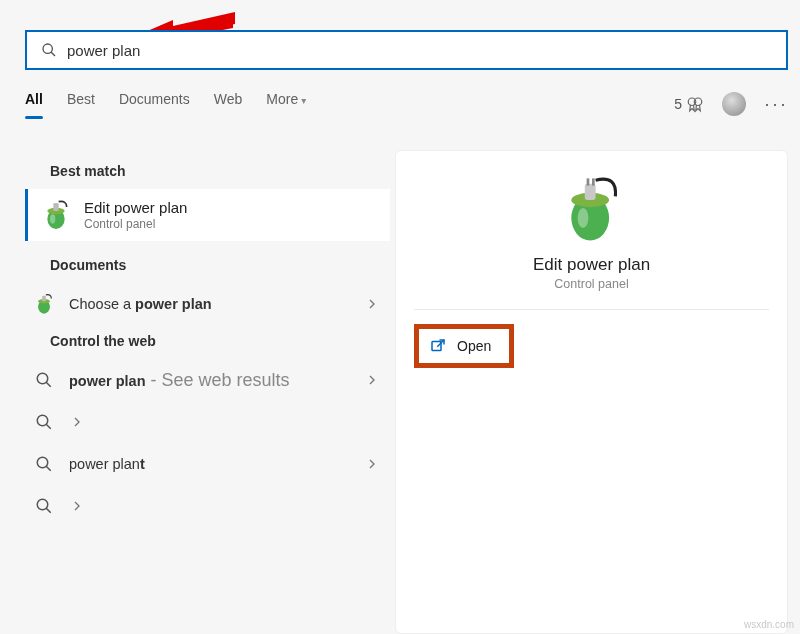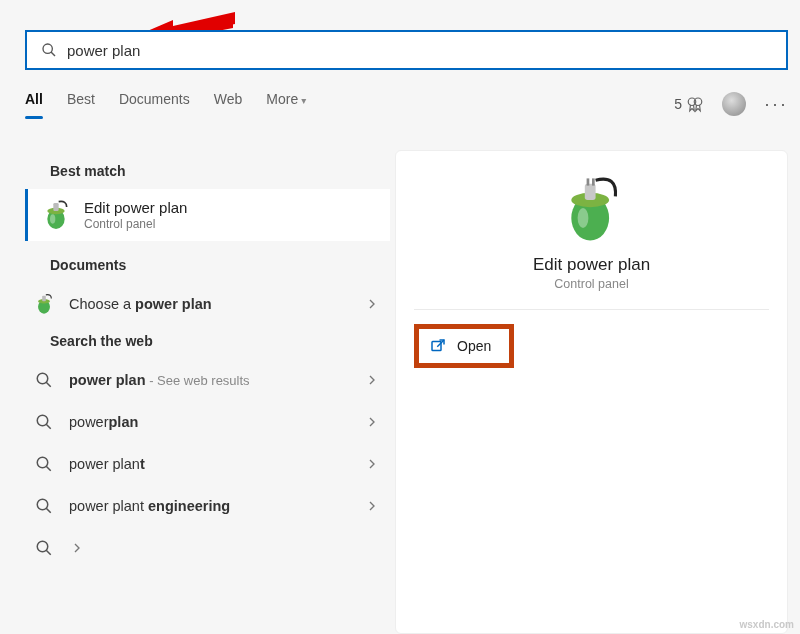--- a/index.html
+++ b/index.html
@@ -40,39 +40,39 @@
   .bm-icon { width:32px; height:32px; margin-right:12px; flex-shrink:0; }
   .bm-title { font-size:15px; color:#222; margin-bottom:1px; }
   .bm-sub { font-size:12px; color:#777; }
   
   .row-item {
     display:flex; align-items:center; padding:10px 10px 10px 8px;
     cursor:pointer; border-radius:4px;
   }
   .row-icon { width:22px; height:22px; margin-right:14px; flex-shrink:0; display:flex; align-items:center; justify-content:center; }
   .row-text { flex:1; font-size:14.5px; color:#333; }
-  .row-text .sub { color:#888; font-size:13px; }
+  .row-text .sub { color:#888; font-size:18px; }
   .row-text strong { font-weight:600; }
   .chev-r { width:16px; height:16px; color:#777; }
   
   .right-panel {
     position:absolute; top:150px; left:395px; right:12px; bottom:0;
     background:#fff; border-radius:6px; border:1px solid #eee;
     display:flex; flex-direction:column; align-items:center; padding:22px 18px;
   }
   .big-icon { width:72px; height:72px; margin-bottom:10px; }
   .rp-title { font-size:17px; color:#222; margin-bottom:2px; }
   .rp-sub { font-size:12.5px; color:#888; margin-bottom:18px; }
   .divider { width:100%; height:1px; background:#eaeaea; margin-bottom:14px; }
   .open-wrap { align-self:flex-start; border:5px solid #c2410c; }
   .open-btn { display:flex; align-items:center; padding:8px 18px 8px 10px; cursor:pointer; }
   .open-btn .oicon { width:18px; height:18px; margin-right:10px; }
   .open-btn span { font-size:14px; color:#222; }
   
-  .watermark { position:absolute; bottom:4px; right:6px; font-size:10px; color:#c9c9c9;font-weight:bold; }
+  .watermark { position:absolute; bottom:4px; right:6px; font-size:10px; color:#c9c9c9; }
 </style>
 </head>
 <body>
 
 <svg class="red-arrow" viewBox="0 0 90 38">
   <polygon points="0,30 28,18 28,24 90,10 90,22 28,34 28,40" fill="#e10000" transform="translate(0,-6)"></polygon>
   <polygon points="0,28 26,14 26,22 88,6 88,20 26,32 26,40" fill="#e10000"></polygon>
 </svg>
 
 <div class="search-bar">
@@ -130,66 +130,53 @@
         <rect x="20" y="6" width="8" height="12" fill="#bbb" rx="2"></rect>
         <path d="M28 4 Q40 2 40 12" stroke="#333" stroke-width="2.5" fill="none"></path>
       </svg>
     </div>
     <div class="row-text"><span>Choose a </span><strong>power plan</strong><span></span></div>
     <svg class="chev-r" viewBox="0 0 24 24" fill="none" stroke="currentColor" stroke-width="2">
         <polyline points="9 6 15 12 9 18"></polyline>
       </svg>
   </div>
 
-  <div class="section-h">Search the web</div>
+  <div class="section-h">Control the web</div>
 
   <div class="row-item">
     <div class="row-icon">
         <svg viewBox="0 0 24 24" width="18" height="18" fill="none" stroke="#555" stroke-width="2">
           <circle cx="10" cy="10" r="7"></circle>
           <line x1="21" y1="21" x2="15" y2="15"></line>
         </svg>
       </div>
     <div class="row-text"><span></span><strong>power plan</strong><span></span><span class="sub"> - See web results</span></div>
     <svg class="chev-r" viewBox="0 0 24 24" fill="none" stroke="currentColor" stroke-width="2">
         <polyline points="9 6 15 12 9 18"></polyline>
       </svg>
   </div>
   <div class="row-item">
     <div class="row-icon">
         <svg viewBox="0 0 24 24" width="18" height="18" fill="none" stroke="#555" stroke-width="2">
           <circle cx="10" cy="10" r="7"></circle>
           <line x1="21" y1="21" x2="15" y2="15"></line>
         </svg>
       </div>
-    <div class="row-text"><span>power</span><strong>plan</strong><span></span></div>
     <svg class="chev-r" viewBox="0 0 24 24" fill="none" stroke="currentColor" stroke-width="2">
         <polyline points="9 6 15 12 9 18"></polyline>
       </svg>
   </div>
   <div class="row-item">
     <div class="row-icon">
         <svg viewBox="0 0 24 24" width="18" height="18" fill="none" stroke="#555" stroke-width="2">
           <circle cx="10" cy="10" r="7"></circle>
           <line x1="21" y1="21" x2="15" y2="15"></line>
         </svg>
       </div>
     <div class="row-text"><span>power plan</span><strong>t</strong><span></span></div>
-    <svg class="chev-r" viewBox="0 0 24 24" fill="none" stroke="currentColor" stroke-width="2">
-        <polyline points="9 6 15 12 9 18"></polyline>
-      </svg>
-  </div>
-  <div class="row-item">
-    <div class="row-icon">
-        <svg viewBox="0 0 24 24" width="18" height="18" fill="none" stroke="#555" stroke-width="2">
-          <circle cx="10" cy="10" r="7"></circle>
-          <line x1="21" y1="21" x2="15" y2="15"></line>
-        </svg>
-      </div>
-    <div class="row-text"><span>power plant </span><strong>engineering</strong><span></span></div>
     <svg class="chev-r" viewBox="0 0 24 24" fill="none" stroke="currentColor" stroke-width="2">
         <polyline points="9 6 15 12 9 18"></polyline>
       </svg>
   </div>
   <div class="row-item">
     <div class="row-icon">
         <svg viewBox="0 0 24 24" width="18" height="18" fill="none" stroke="#555" stroke-width="2">
           <circle cx="10" cy="10" r="7"></circle>
           <line x1="21" y1="21" x2="15" y2="15"></line>
         </svg>

